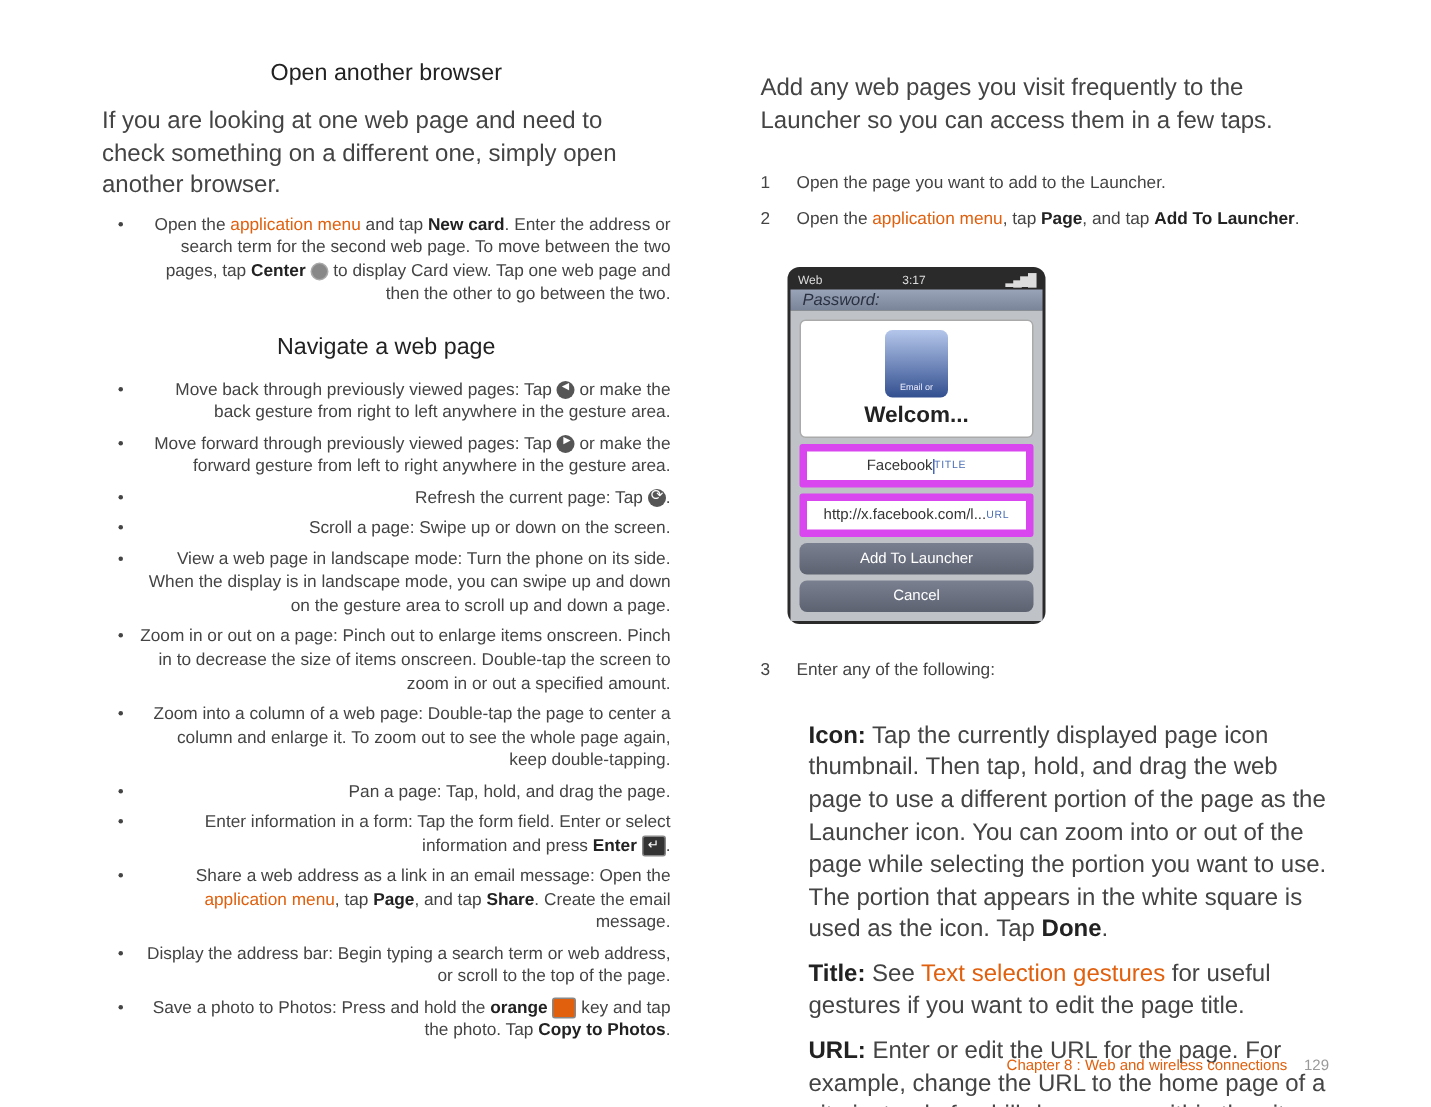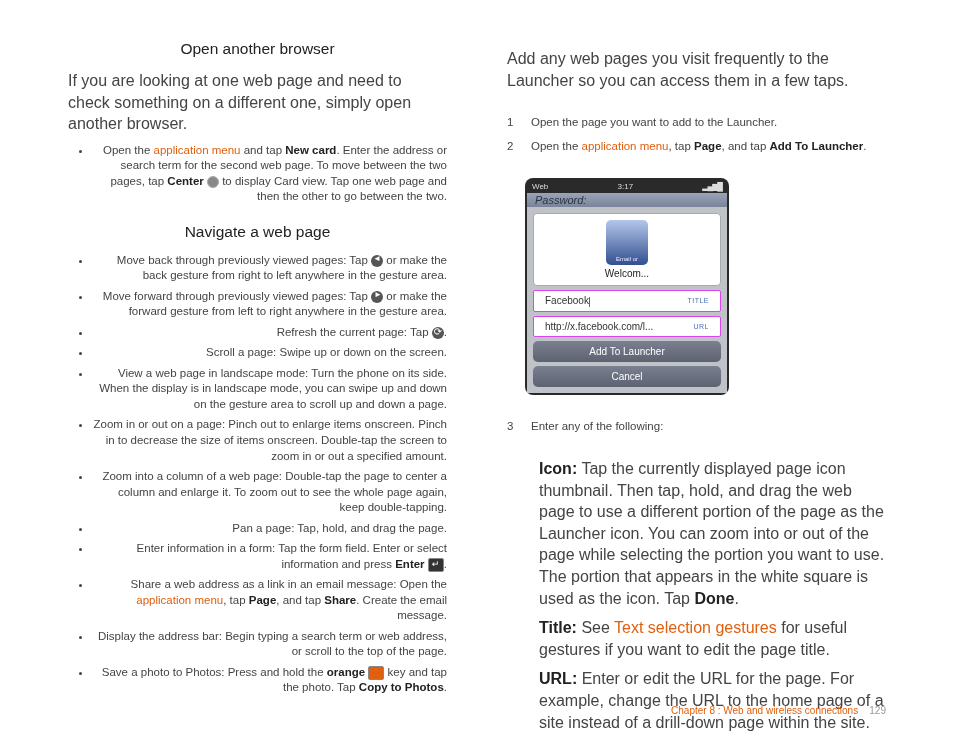--- a/index.html
+++ b/index.html
@@ -71,21 +71,21 @@
   .icon-key.orange{ background:#e0600e; }
 
   .footer{
     position:absolute; bottom:22px; right:68px;
     font-size:10px; color:#999;
   }
   .footer .chap{ color:#e0600e;margin-top:46px; }
 
   
   .phone {
-    width:204px; margin:10px auto 10px 18px; background:#2a2a2a;
+    width:172px; margin:10px auto 10px 18px; background:#2a2a2a;
     border-radius:8px; padding:2px; box-sizing:border-box;
   }
   .statusbar{
     display:flex; justify-content:space-between; align-items:center;
     font-size:8px; color:#ddd; padding:2px 5px;
   }
   .statusbar .sig::after{content:"▂▄▆█"; letter-spacing:-1px;}
   .pwbar{
     background: linear-gradient(#9aa4b8,#7a8498);
     color:#2a3242; font-size:11px; padding:1px 8px;
@@ -97,24 +97,24 @@
   .card{
     background:#fff; border:1px solid #aaa; border-radius:4px; padding:6px;
     display:flex; flex-direction:column; align-items:center;
   }
   .thumb{
     width:42px; height:42px; border-radius:5px;
     background:linear-gradient(#b4c6ea,#324f8f);
     display:flex; align-items:flex-end; justify-content:center;
     color:#eef; font-size:6px; padding-bottom:3px;
   }
-  .welcom{ font-size:10px; color:#222; margin-top:3px; font-weight:400;}
+  .welcom{ font-size:15px; color:#222; margin-top:3px; font-weight:700;}
   .field{
-    background:#fff; border:1px solid #d946ef; border-radius:2px;
-    padding:4px 11px; display:flex; justify-content:space-between; align-items:center;
+    background:#fff; border:5px solid #d946ef; border-radius:2px;
+    padding:4px 11px; display:flex; justify-content:center; align-items:center;
     font-size:10px;
   }
   .field .tag{ font-size:7px; color:#4a6db4; letter-spacing:0.5px;}
   .cursor{ display:inline-block; width:1px; height:10px; background:#46b; vertical-align:middle;}
   .pbtn{
     background:linear-gradient(#7a8090,#5c6270);
     color:#fff; text-align:center; font-size:10px;
     padding:5px; border-radius:5px;
   }
   .indented{ margin-left:32px; }

